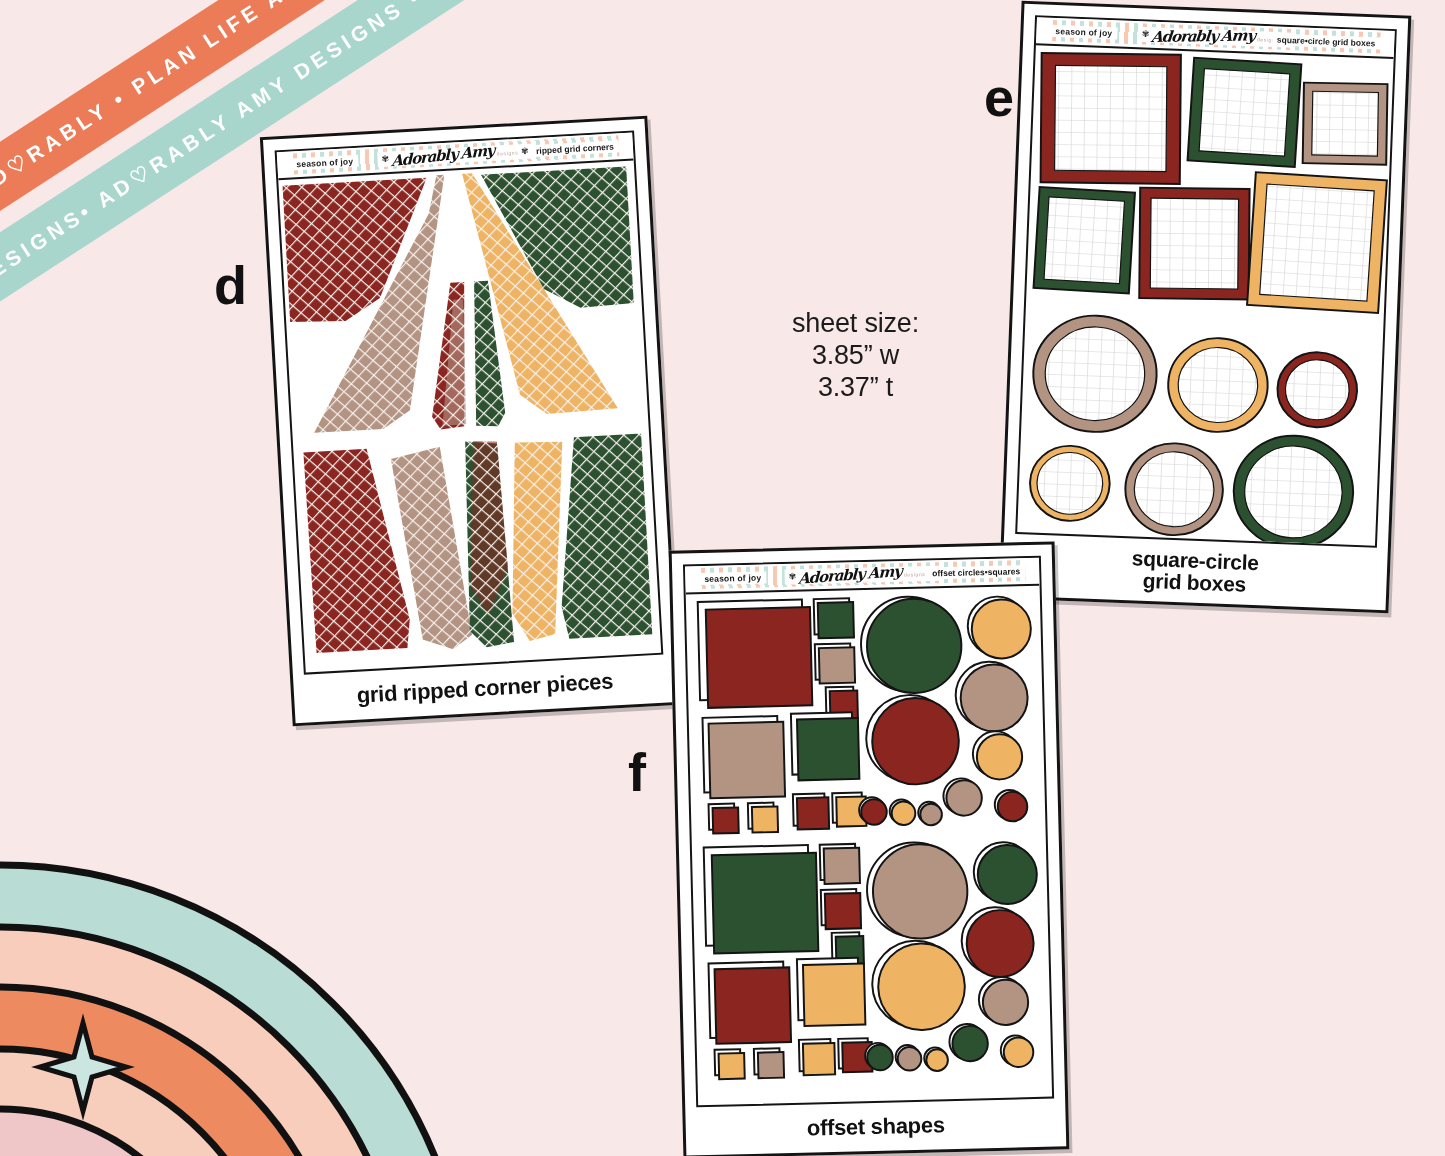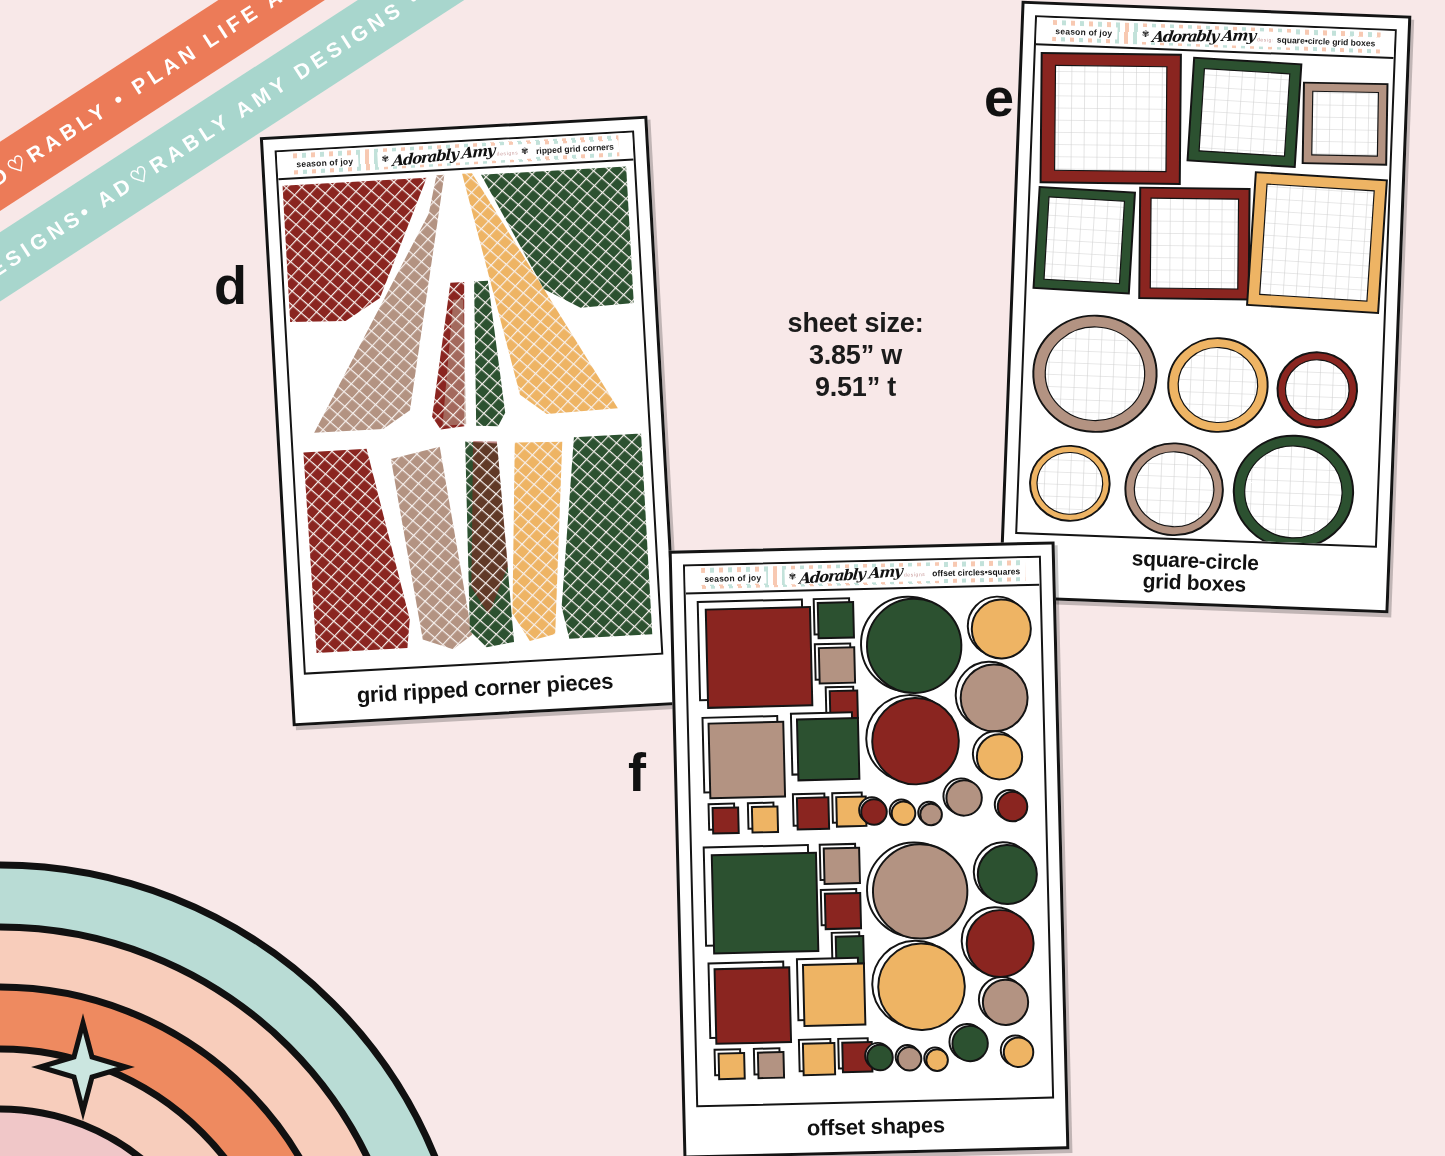--- a/index.html
+++ b/index.html
@@ -28,21 +28,21 @@
   .ribbon-2 { background:#a8d6cd; left:-330px; top:160px; transform:rotate(-33deg); }
 
   
   .rainbow { position:absolute; left:-300px; top:555px; width:960px; height:960px; }
   .rainbow svg { width:100%; height:100%; display:block; }
 
   
   .sheet-size {
     position:absolute; left:748px; top:308px; width:215px;
     text-align:center; color:#1b1b1b;
-    font-size:27px; font-weight:700; line-height:1.18;
+    font-size:27px; font-weight:400; line-height:1.18;
     letter-spacing:-0.2px;
   }
 
   
   .marker { position:absolute; font-size:54px; font-weight:700; color:#111; line-height:1; }
   .marker-d { left:214px; top:258px; }
   .marker-e { left:984px; top:70px; }
   .marker-f { left:628px; top:745px; }
 
   
@@ -209,21 +209,21 @@
   <div class="ribbon ribbon-1" style="background: rgb(236, 123, 88);">
     <span>PLAN LIFE AD♡RABLY • PLAN LIFE AD♡RABLY • AD</span>
   </div>
   <div class="ribbon ribbon-2" style="background: rgb(168, 214, 205);">
     <span>AD♡RABLY AMY DESIGNS• AD♡RABLY AMY DESIGNS • AD</span>
   </div>
 
   <div class="sheet-size">
     <div>sheet size:</div>
     <div>3.85” w</div>
-    <div>9.51” t</div>
+    <div>3.37” t</div>
   </div>
 
   <div class="marker marker-d">d</div>
   <div class="marker marker-e">e</div>
   <div class="marker marker-f">f</div>
 
   <div class="card card-d">
     <div class="inner">
       <div class="hdr">
         <div class="stripes"></div>

